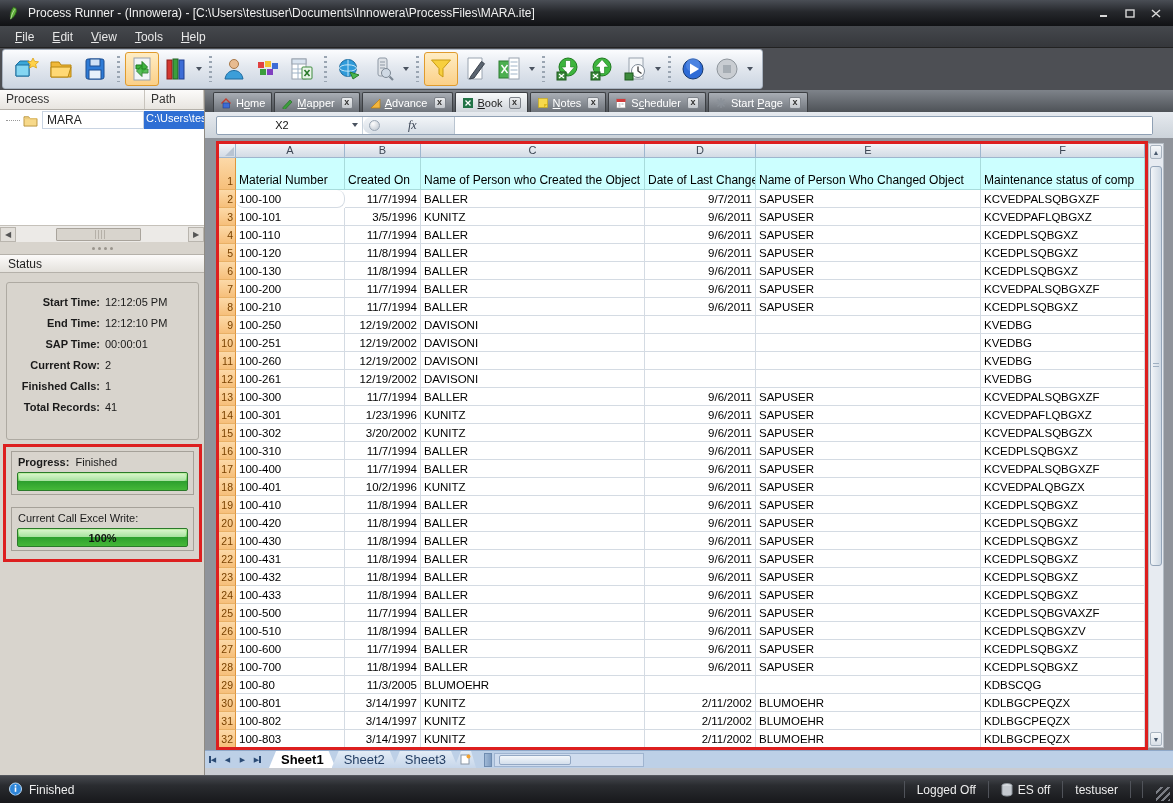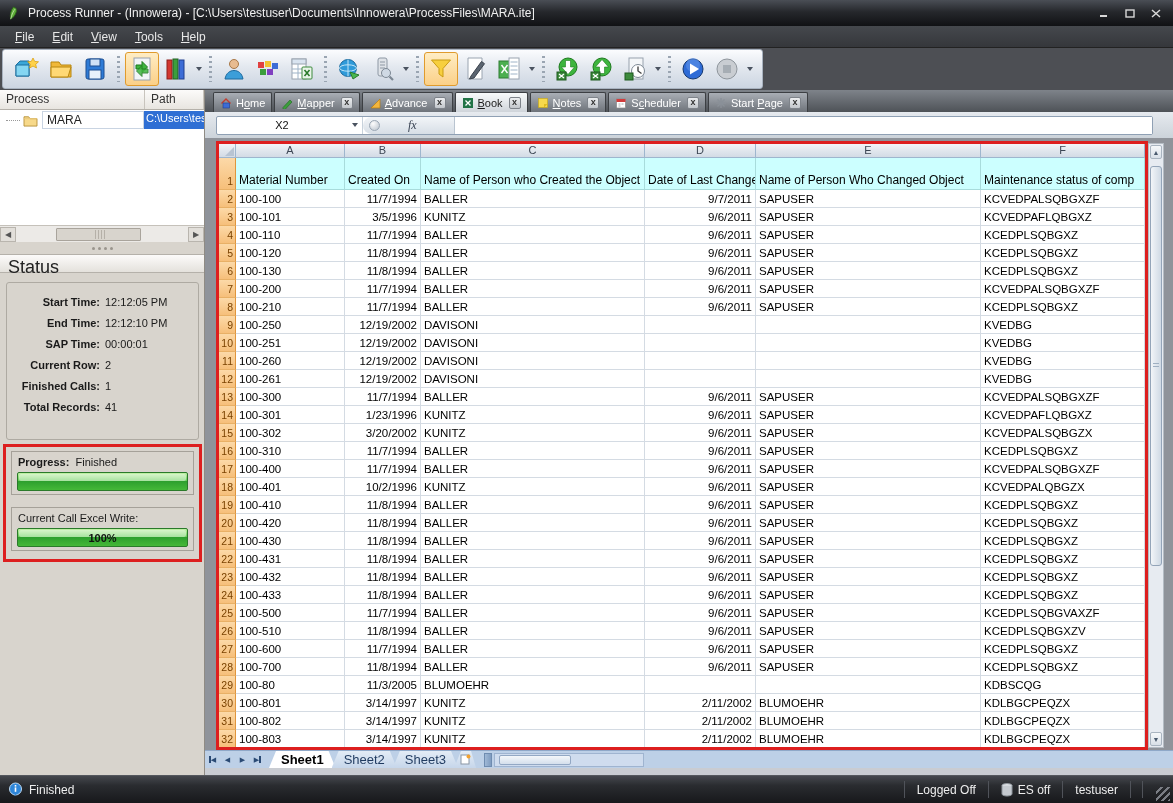--- a/index.html
+++ b/index.html
@@ -49,21 +49,21 @@
   .tree-name { border:1px solid #c9d4e2; padding:0 4px; height:18px; line-height:16px; flex:1; }
   .tree-path { width:60px; height:18px; background:#2f6fd4; color:#fff; font-size:11px; padding:1px 2px; overflow:hidden; white-space:nowrap; }
   .hscroll { position:absolute; left:0; top:135px; width:100%; height:17px; background:#eceae7; border-top:1px solid #c5c1ba; display:flex; align-items:center; }
   .scroll-arrow { width:16px; height:15px; display:flex; align-items:center; justify-content:center; font-size:8px; color:#555; background:#e2dfda; border:1px solid #b9b5ae; }
   .hthumb { width:85px; height:13px; margin-left:40px; background:#d8d4cd; border:1px solid #a9a49c; border-radius:1px;
     background-image:repeating-linear-gradient(90deg, transparent 0 2px, #b5b0a8 2px 3px); background-size:12px 9px; background-position:center; background-repeat:no-repeat; }
   .panel-splitter { position:absolute; left:0; top:152px; width:100%; height:12px; display:flex; align-items:center; justify-content:center; gap:3px; }
   .panel-splitter i { width:3px; height:3px; background:#9a958d; border-radius:50%; }
   .status-hdr { position:absolute; left:0; top:164px; width:100%; height:19px;
     background:linear-gradient(#fcfbfa,#e4e1dc); border-top:1px solid #b5b1aa; border-bottom:1px solid #b5b1aa;
-    font-size:18px; color:#222; padding:2px 8px; }
+    font-size:12px; color:#222; padding:2px 8px; }
   .status-box { position:absolute; left:6px; top:192px; width:193px; height:158px; border:1px solid #aeaaa2; border-radius:3px; padding-top:8px; }
   .sfield { display:flex; height:21px; font-size:11px; color:#1a1a1a; align-items:center; }
   .sfield .lbl { width:98px; text-align:right; font-weight:bold; padding-right:5px; }
   .red-box { position:absolute; left:3px; top:354px; width:199px; height:118px; border:3px solid #dd1f1f; }
   .pg-box { position:absolute; left:5px; width:183px; border:1px solid #a5a199; padding:3px 5px; }
   .pg-label { font-size:11px; color:#1a1a1a; margin:1px 0 4px 1px; }
   .pg-bar { height:19px; border:1px solid #2a7a2a; border-radius:2px;
     background:linear-gradient(#c2f2a8,#63cc55 45%,#2ea02e 50%,#45b838); position:relative;
     font-size:11px; font-weight:bold; color:#111; display:flex; align-items:center; justify-content:center; }
   .pg-bar:after { content:""; position:absolute; left:1px; right:1px; top:1px; height:7px; background:rgba(255,255,255,.45); border-radius:2px; }
@@ -507,21 +507,21 @@
         <div class="rowh" style="width: 18px;">1</div>
         <div class="g-cell" style="width: 109px;">Material Number</div>
         <div class="g-cell" style="width: 76px;">Created On</div>
         <div class="g-cell" style="width: 224px;">Name of Person who Created the Object</div>
         <div class="g-cell" style="width: 111px;">Date of Last Change</div>
         <div class="g-cell" style="width: 225px;">Name of Person Who Changed Object</div>
         <div class="g-cell" style="width: 164px;">Maintenance status of comp</div>
       </div>
       <div class="g-row" style="height: 18px;">
         <div class="rowh" style="width: 18px;">2</div>
-        <div class="g-cell" style="width: 109px;">100-100</div>
+        <div class="g-cell" style="width: 109px; border-radius: 8px;">100-100</div>
         <div class="g-cell r" style="width: 76px;">11/7/1994</div>
         <div class="g-cell" style="width: 224px;">BALLER</div>
         <div class="g-cell r" style="width: 111px;">9/7/2011</div>
         <div class="g-cell" style="width: 225px;">SAPUSER</div>
         <div class="g-cell" style="width: 164px;">KCVEDPALSQBGXZF</div>
       </div>
       <div class="g-row" style="height: 18px;">
         <div class="rowh" style="width: 18px;">3</div>
         <div class="g-cell" style="width: 109px;">100-101</div>
         <div class="g-cell r" style="width: 76px;">3/5/1996</div>

